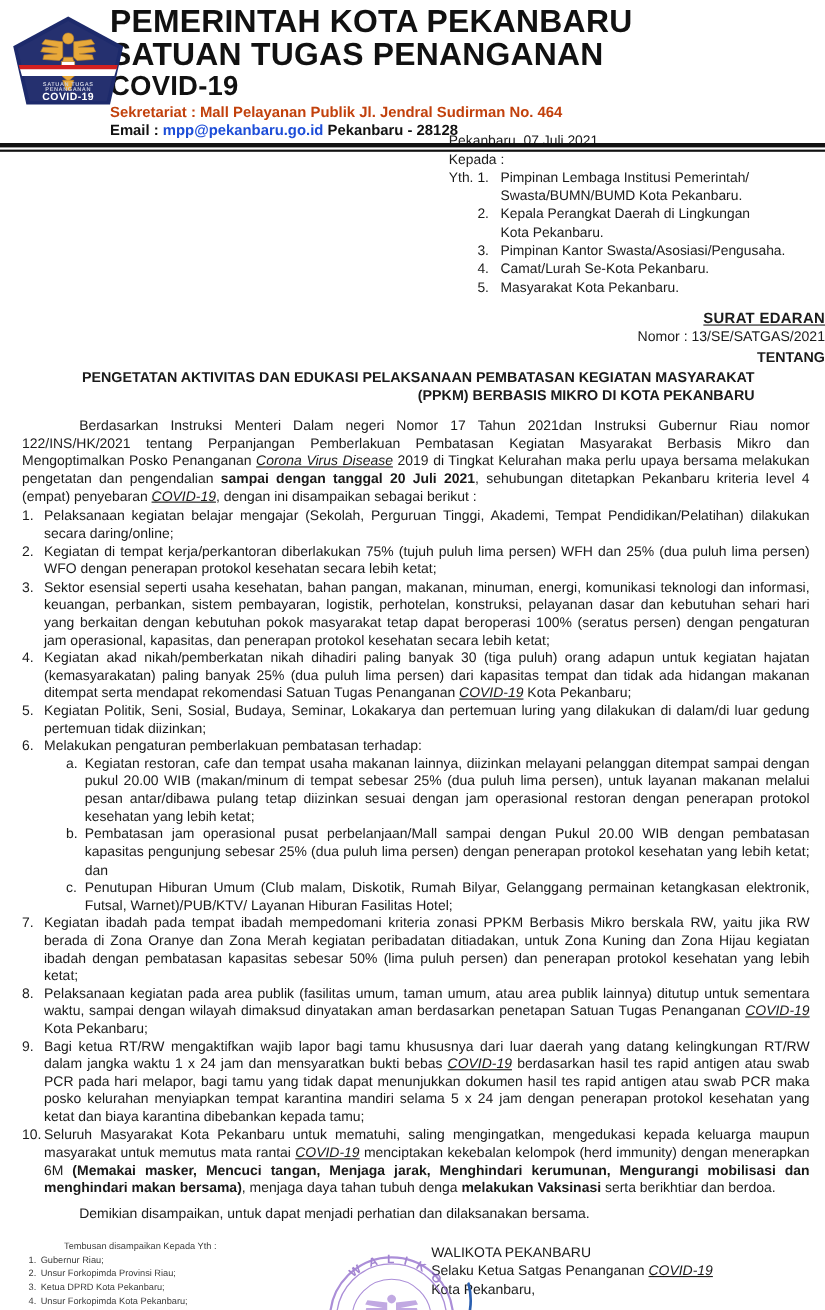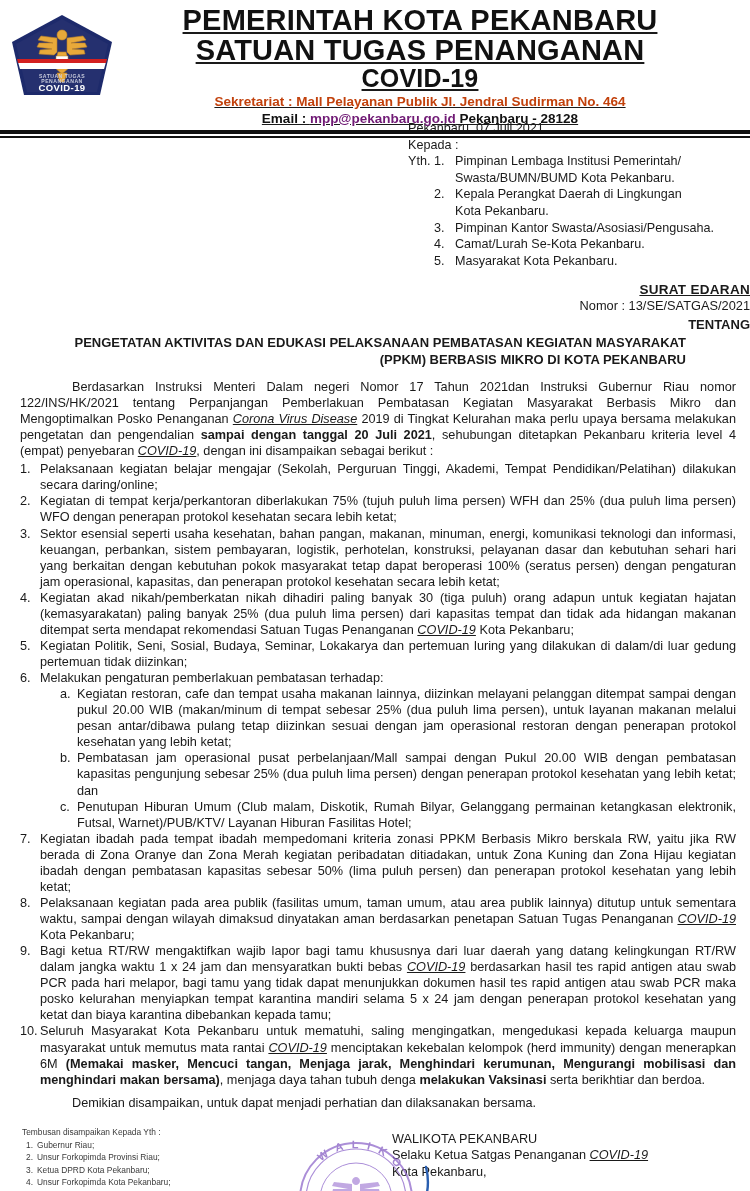--- a/index.html
+++ b/index.html
@@ -20,24 +20,22 @@
     position: relative;
     padding: 6px 0 0 0;
     height: 108px;
   }
   .logo-wrap {
     position: absolute;
     left: 8px; top: 12px;
     width: 108px; height: 88px;
   }
   .header-text {
-    text-align: center;
     padding-left: 100px;
     padding-right: 10px;
-    text-decoration: underline;
   }
   .hdr-line1, .hdr-line2, .hdr-line3 {
     font-weight: bold;
     letter-spacing: 0.2px;
     line-height: 1.02;
     color: #111;
   }
   .hdr-line1 { font-size: 29px; }
   .hdr-line2 { font-size: 29px; }
   .hdr-line3 { font-size: 25px; margin-top: 1px; }
@@ -47,21 +45,21 @@
     margin-top: 2px;
     line-height: 1.25;
     color: #c2410c;
   }
   .hdr-sub2 {
     font-size: 13.5px;
     font-weight: bold;
     line-height: 1.25;
     color: #111;
   }
-  .email-link { color: #701a75; }
+  .email-link { color: #1d4ed8; }
   .rule-thick {
     height: 4px; background: #111; margin: 3px 0 0 0;
   }
   .rule-thin {
     height: 1.5px; background: #111; margin-top: 2px;
   }
 
   
   .addr-block {
     margin-top: 12px;
@@ -146,21 +144,21 @@
 
   
   .tembusan {
     position: absolute;
     left: 22px;
     top: 1126px;
     font-size: 8.4px;
     line-height: 1.5;
     color: #3a3a3a;
   }
-  .tb-head { margin-bottom: 0px; }
+  .tb-head { margin-bottom: 0px; text-align: center; }
   .tb-list { margin: 0; padding: 0; list-style: none; }
   .tb-item { display: flex; }
   .tb-num { width: 15px; flex: none; padding-left: 4px; }
 </style>
 </head>
 <body>
 
 <div class="letterhead">
 
   <div class="logo-wrap">

